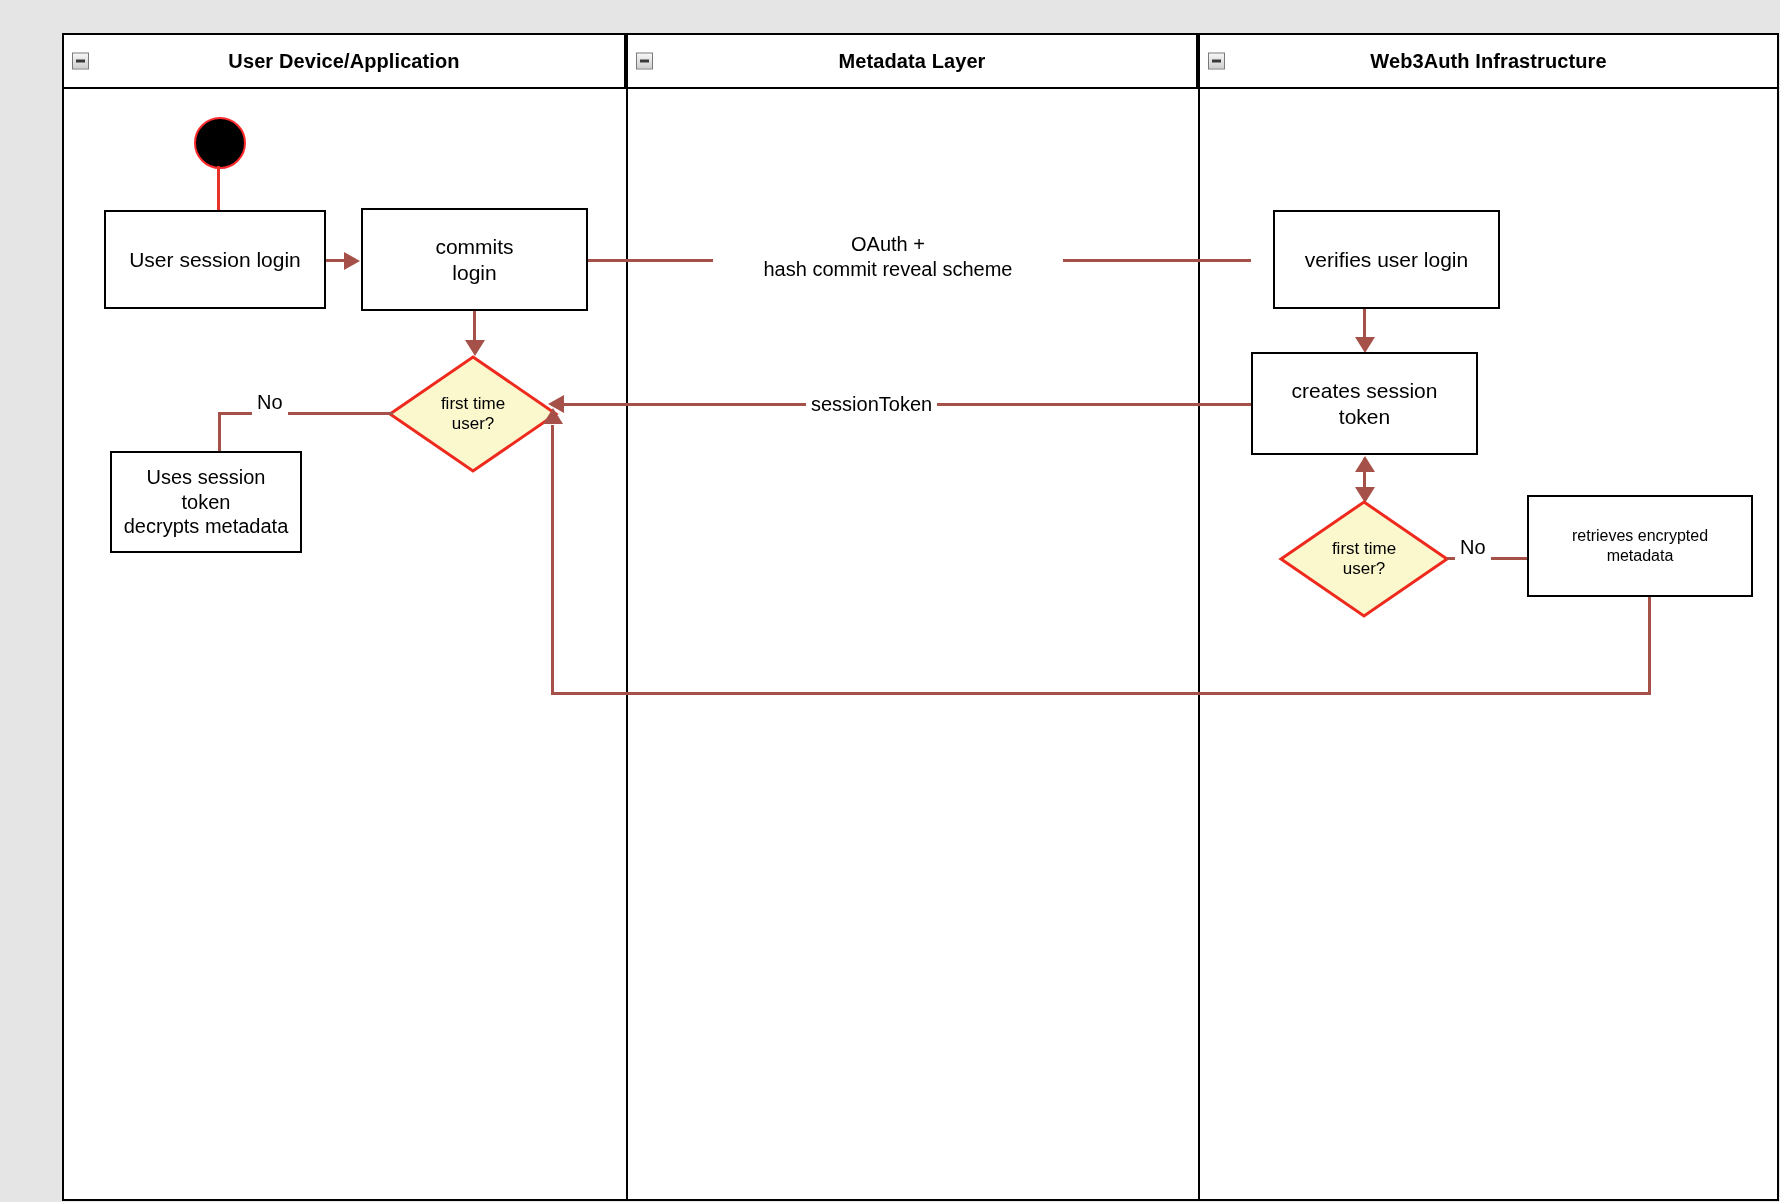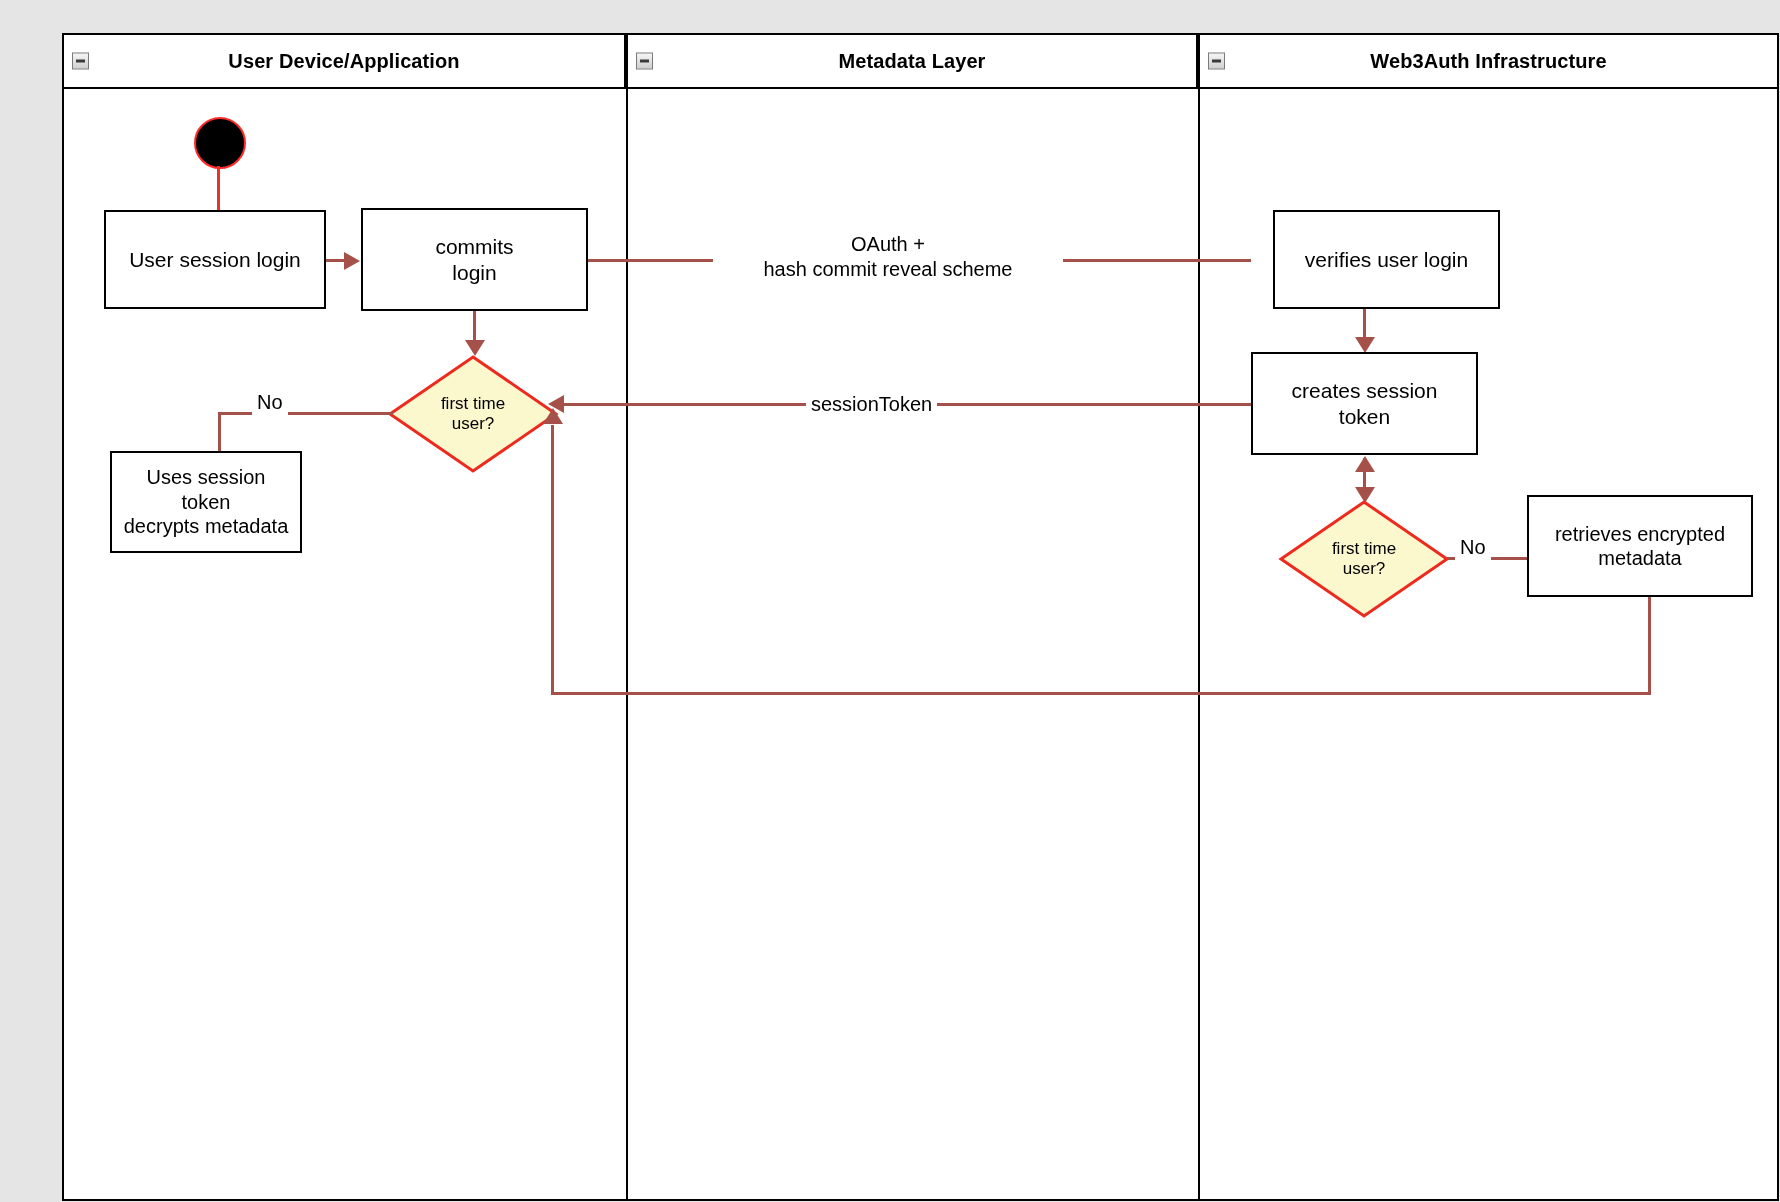--- a/index.html
+++ b/index.html
@@ -136,21 +136,21 @@
     <svg width="170" height="118" viewBox="0 0 170 118">
       <polygon points="85,2 168,59 85,116 2,59" fill="#fbf8cd" stroke="#ee2a1e" stroke-width="3"></polygon>
     </svg>
     <div class="dlabel" style="white-space:pre-line;">first time
 user?</div>
   </div>
 
   <div class="edge h" style="left:1447px;top:557px;width:80px;"></div>
   <div class="elabel" style="left:1455px;top:535px;">No</div>
 
-  <div class="node" style="left:1527px;top:495px;width:226px;height:102px;white-space:pre-line;font-size:20px;">
+  <div class="node" style="left:1527px;top:495px;width:226px;height:102px;white-space:pre-line;font-size:16px;">
     <span>retrieves encrypted
 metadata</span>
   </div>
 
   <div class="edge h" style="left:560px;top:403px;width:691px;"></div>
   <div class="arrow left" style="left:548px;top:395px;"></div>
   <div class="elabel" style="left:806px;top:392px;">sessionToken</div>
 
   <div class="edge v" style="left:1648px;top:597px;height:97px;"></div>
   <div class="edge h" style="left:551px;top:692px;width:1100px;"></div>

